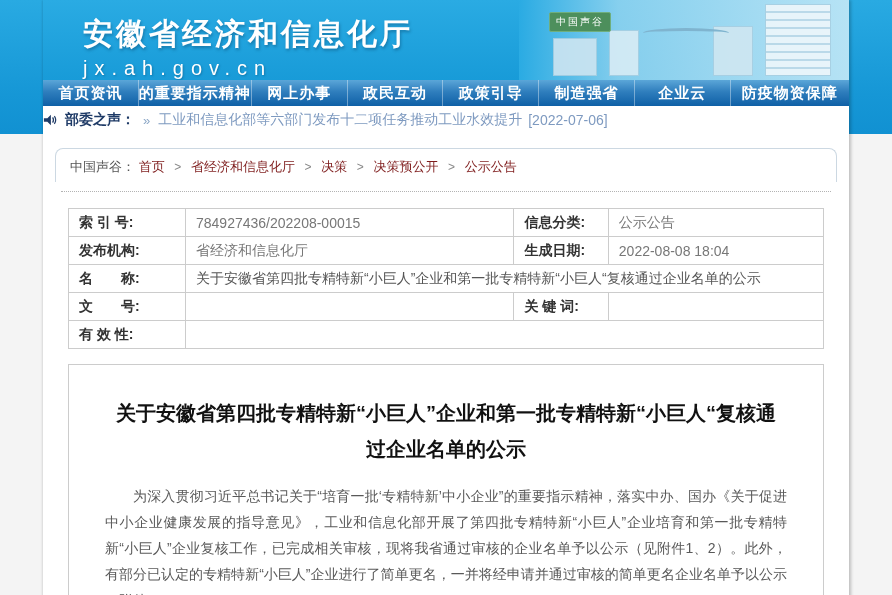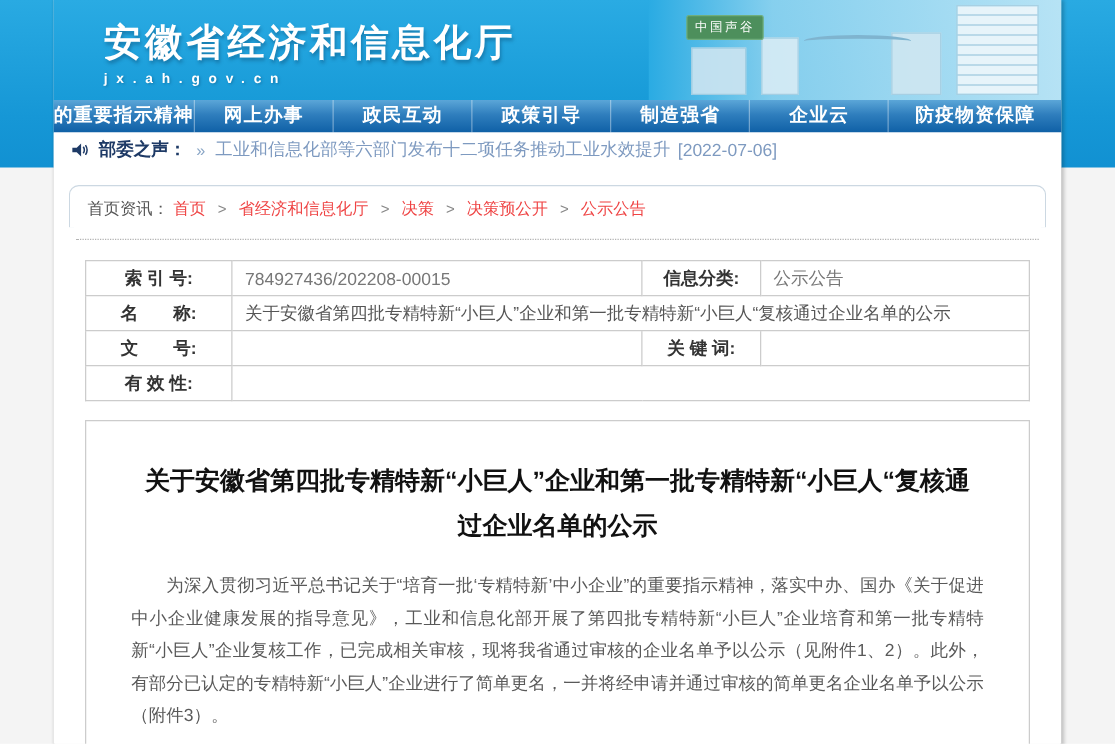--- a/index.html
+++ b/index.html
@@ -23,51 +23,51 @@
   .bldg.b2 { right:96px; top:26px; width:40px; height:50px; background:#cfe7f2; }
   .bldg.b3 { right:210px; top:30px; width:30px; height:46px; background:#d8ecf5; }
   .bldg.b4 { right:252px; top:38px; width:44px; height:38px; background:#cde5f1; }
   .canopy { position:absolute; right:120px; top:28px; width:86px; height:10px;
     border-top:3px solid #7fb4cf; border-radius:50% 50% 0 0; background:transparent; }
   .photo-sign { position:absolute; right:238px; top:12px; background:#4d8f5c; color:#fff;
     font-size:10px; padding:2px 6px; border-radius:2px; letter-spacing:2px; border:1px solid #6fae7d; }
   .hd-brand { position:absolute; left:40px; top:14px; color:#fff; }
   .hd-title { font-size:30px; font-weight:bold; letter-spacing:3px;
     text-shadow:1px 2px 3px rgba(10,70,110,.45); }
-  .hd-url { font-size:11px; font-weight:bold; letter-spacing:7px; margin-top:2px;
+  .hd-url { font-size:20px; font-weight:normal; letter-spacing:7px; margin-top:2px;
     text-shadow:1px 1px 2px rgba(10,70,110,.4); }
 
   
   .nav { display:flex; height:26px;
     background:linear-gradient(180deg,#5ba6d8 0%,#2f7ebd 45%,#0f60a6 100%); }
   .nav-item { flex:1; color:#fff; font-size:15px; font-weight:bold; text-align:center;
     line-height:26px; letter-spacing:1px; border-right:1px solid rgba(255,255,255,.38);
     cursor:pointer; white-space:nowrap; }
   .nav-item:last-child { flex:1.25; border-right:none; }
 
   
-  .ticker { height:28px; background:#fff; display:flex; align-items:center; padding-left:14px; }
+  .ticker { height:28px; background:#fff; display:flex; align-items:center; }
   .spk { width:14px; height:14px; margin-right:8px; flex:none; }
   .ticker-label { color:#1e3a66; font-size:14px; font-weight:bold; margin-right:8px; }
   .ticker-arrow { color:#8aa6c6; font-size:13px; margin-right:8px; }
   .ticker-link { color:#7e9ac0; font-size:14px; cursor:pointer; }
   .ticker-date { color:#7e9ac0; font-size:14px; margin-left:6px; }
 
   
   .crumb-box { margin:14px 12px 0; border:1px solid #ccd8e2; border-bottom:none;
     border-radius:8px 8px 0 0; padding:9px 14px 0; height:34px; background:#fff; }
   .crumb-line { font-size:13px; color:#555; white-space:nowrap; }
   .crumb-line .sep { color:#888; margin:0 6px; font-size:12px; }
-  .crumb-link { color:#ef4444; cursor:pointer; }
+  .crumb-link { color:#7f1d1d; cursor:pointer; }
   .crumb-dots { margin:0 18px; border-bottom:1px dotted #b3b3b3; height:10px; }
 
   
   .meta { width:calc(100% - 50px); margin:16px 25px 0; border-collapse:collapse; table-layout:fixed; }
   .meta td { border:1px solid #ccc; height:28px; font-size:14px; padding:2px 10px; background:#fff; }
-  .meta td.lbl { font-weight:bold; color:#333; text-align:center; white-space:nowrap; }
+  .meta td.lbl { font-weight:bold; color:#333; text-align:left; white-space:nowrap; }
   .meta td.val { color:#777; text-align:left; }
   .meta td.val-dark { color:#555; text-align:left; }
   .w1{width:15.5%;} .w2{width:43.5%;} .w3{width:12.5%;} .w4{width:28.5%;}
 
   
   .article { margin:15px 25px 20px; border:1px solid #ccc; background:#fff; padding:24px 36px 30px; }
   .art-title { font-size:20px; font-weight:bold; color:#111; text-align:center;
     line-height:36px; margin:6px 10px 16px; }
   .art-p { font-size:14px; color:#595959; line-height:26px; text-indent:2em; text-align:justify; }
 </style>
@@ -87,20 +87,21 @@
       <div class="canopy"></div>
       <div class="photo-sign">中国声谷</div>
     </div>
     <div class="hd-brand">
       <div class="hd-title">安徽省经济和信息化厅</div>
       <div class="hd-url">jx.ah.gov.cn</div>
     </div>
   </div>
 
   <div class="nav">
+    <div class="nav-item">首页资讯</div>
     <div class="nav-item">的重要指示精神</div>
     <div class="nav-item">网上办事</div>
     <div class="nav-item">政民互动</div>
     <div class="nav-item">政策引导</div>
     <div class="nav-item">制造强省</div>
     <div class="nav-item">企业云</div>
     <div class="nav-item">防疫物资保障</div>
   </div>
 
   <div class="ticker">
@@ -110,41 +111,47 @@
       <path d="M13 3.5 q3 4.5 0 9" stroke="#1e3a66" stroke-width="1.4" fill="none"></path>
     </svg>
     <span class="ticker-label">部委之声：</span>
     <span class="ticker-arrow">»</span>
     <span class="ticker-link">工业和信息化部等六部门发布十二项任务推动工业水效提升</span>
     <span class="ticker-date">[2022-07-06]</span>
   </div>
 
   <div class="crumb-box">
     <div class="crumb-line">
-      <span>首页资讯：</span>
+      <span>中国声谷：</span>
       <span class="crumb-link">首页</span>
       <span class="sep">&gt;</span>
       <span class="crumb-link">省经济和信息化厅</span>
       <span class="sep">&gt;</span>
       <span class="crumb-link">决策</span>
       <span class="sep">&gt;</span>
       <span class="crumb-link">决策预公开</span>
       <span class="sep">&gt;</span>
       <span class="crumb-link">公示公告</span>
     </div>
   </div>
   <div class="crumb-dots"></div>
 
   <table class="meta">
     <tbody>
         <tr>
       <td class="lbl w1">索 引 号:</td>
       <td class="val w2">784927436/202208-00015</td>
       <td class="lbl w3">信息分类:</td>
       <td class="val w4">公示公告</td>
+    </tr>
+    <tr>
+      <td class="lbl">发布机构:</td>
+      <td class="val">省经济和信息化厅</td>
+      <td class="lbl">生成日期:</td>
+      <td class="val">2022-08-08 18:04</td>
     </tr>
     <tr>
       <td class="lbl">名　　称:</td>
       <td class="val-dark" colspan="3">关于安徽省第四批专精特新“小巨人”企业和第一批专精特新“小巨人“复核通过企业名单的公示</td>
     </tr>
     <tr>
       <td class="lbl">文　　号:</td>
       <td class="val"></td>
       <td class="lbl">关 键 词:</td>
       <td class="val"></td>

